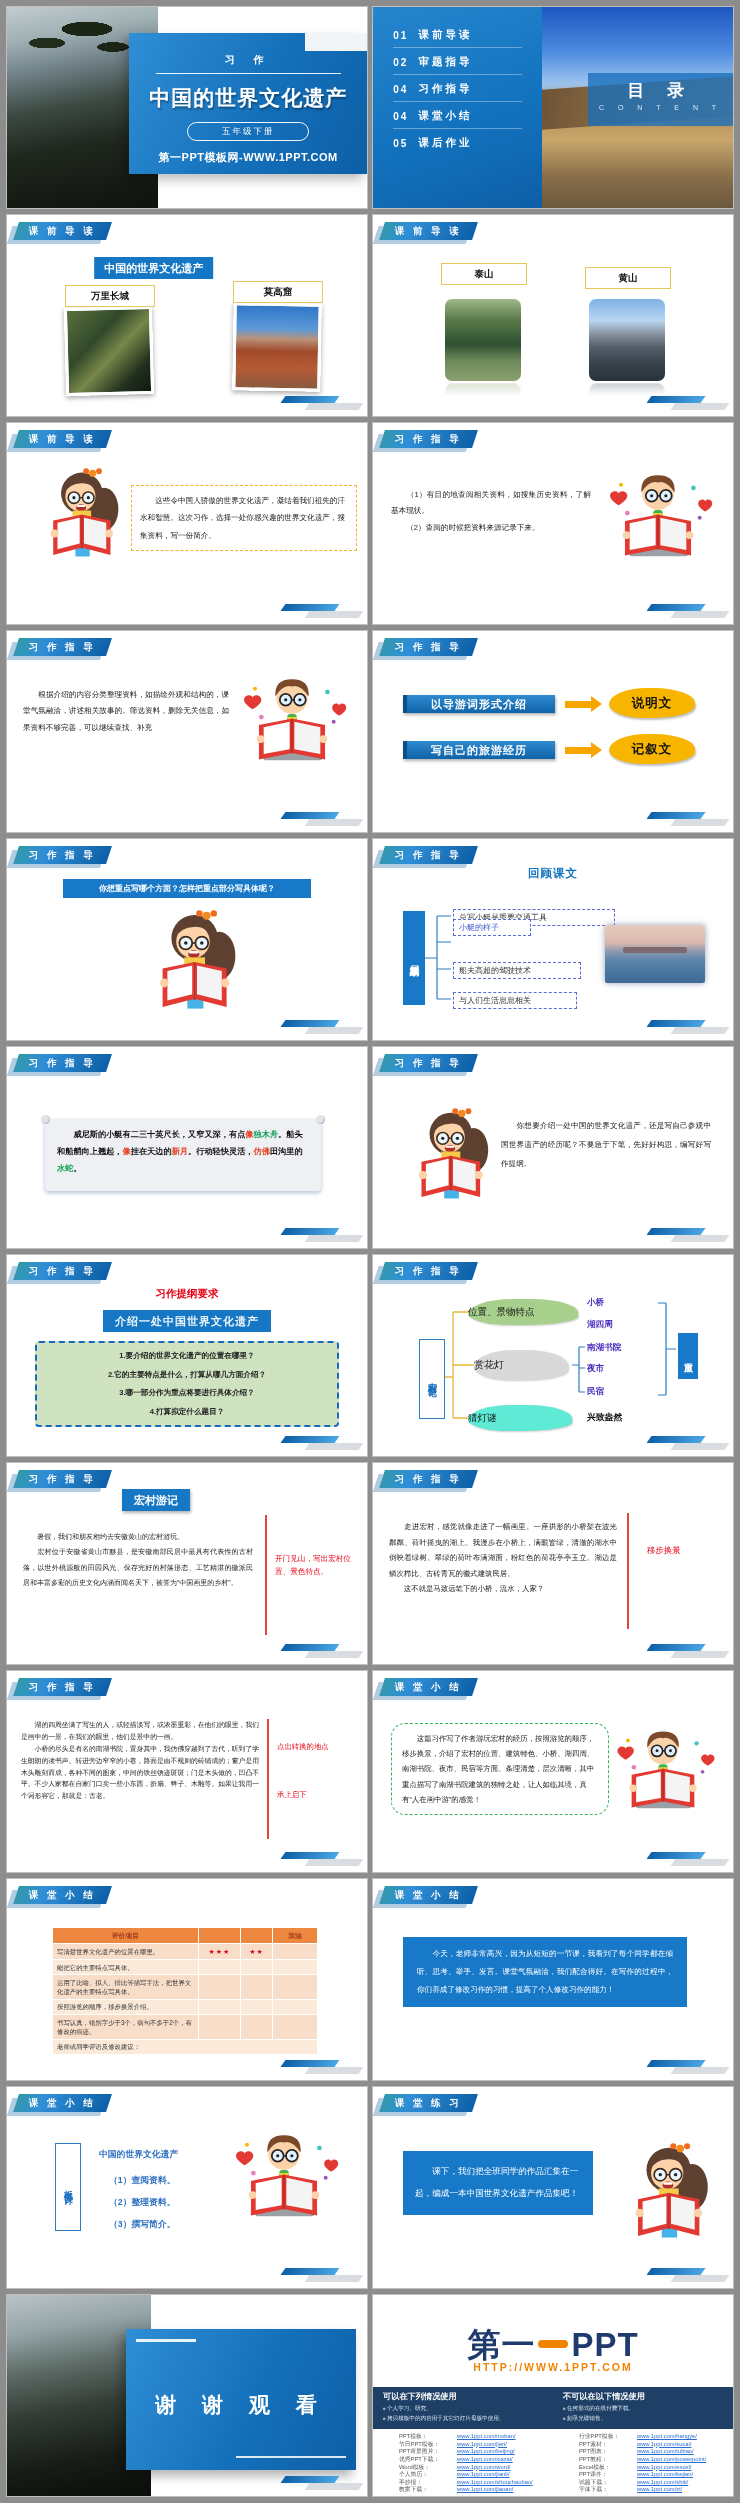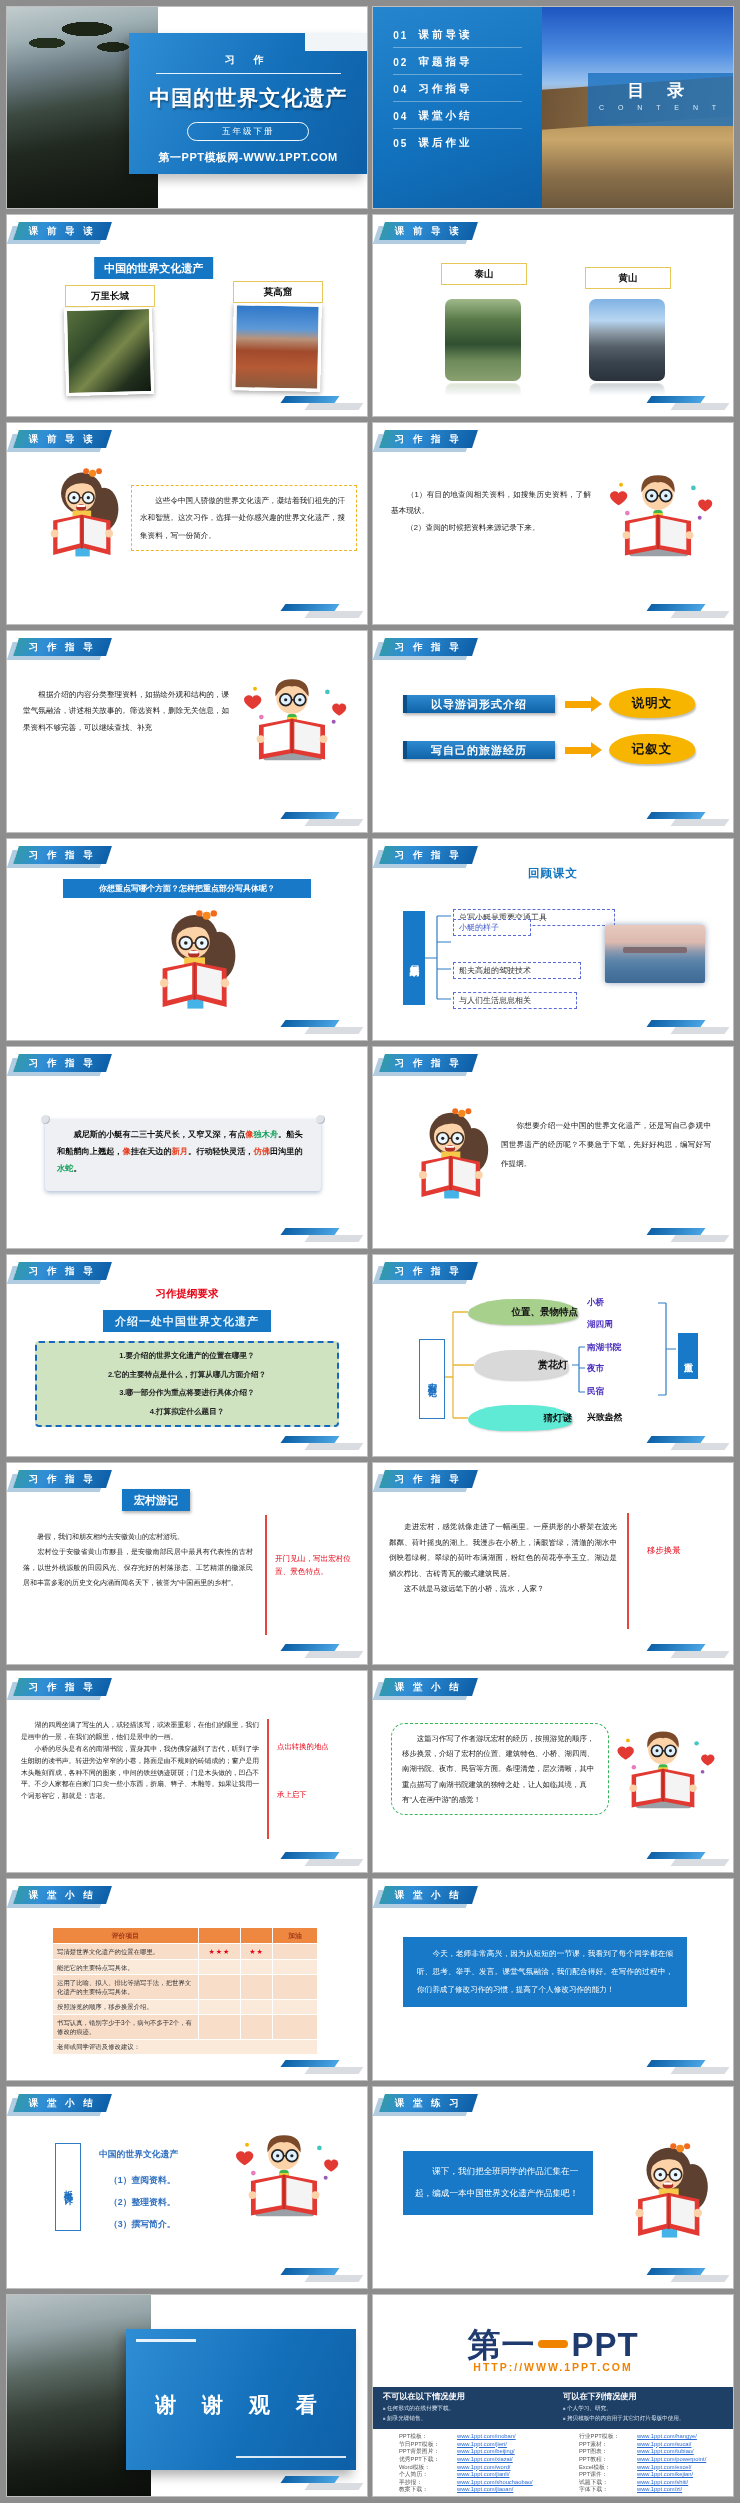--- a/index.html
+++ b/index.html
@@ -91,21 +91,21 @@
   .s11-scroll:before,.s11-scroll:after{content:"";position:absolute;width:9px;height:9px;border-radius:50%;background:#dfe3e8;box-shadow:inset -1px -1px 0 #b9c0c8;}
   .s11-scroll:before{left:-4px;top:-4px;}
   .s11-scroll:after{right:-4px;top:-4px;}
   
   .s13-title{position:absolute;left:0;top:32px;width:100%;text-align:center;color:#e60012;font-size:10.5px;font-weight:bold;}
   .s13-bar{position:absolute;left:50%;top:55px;transform:translateX(-50%);background:#1678c5;color:#eaf4fb;font-size:11px;font-weight:bold;padding:3.5px 12px;letter-spacing:1px;}
   .s13-box{position:absolute;left:28px;top:86px;width:300px;height:82px;background:#cfe3c0;border:2px dashed #1769c0;border-radius:4px;display:flex;flex-direction:column;justify-content:space-evenly;}
   .s13-box div{text-align:center;font-size:7.6px;font-weight:bold;color:#222;}
   
   .s14-topic{position:absolute;left:46px;top:84px;width:24px;height:78px;border:1px solid #2d7cc4;color:#1b6fc0;font-size:9px;font-weight:bold;display:flex;align-items:center;justify-content:center;background:#fff;letter-spacing:2px;}
-  .s14-cloud{position:absolute;text-align:right;font-weight:bold;color:#111;border-radius:50% 50% 55% 45%/65% 60% 40% 50%;box-shadow:1px 1px 2px rgba(0,0,0,.2);}
+  .s14-cloud{position:absolute;text-align:left;font-weight:normal;color:#111;border-radius:50% 50% 55% 45%/65% 60% 40% 50%;box-shadow:1px 1px 2px rgba(0,0,0,.2);}
   .s14-det{position:absolute;left:214px;color:#4b2fbf;font-size:8.6px;font-weight:bold;white-space:nowrap;}
   .s14-focus{position:absolute;left:305px;top:78px;width:20px;height:46px;background:#1779c8;color:#fff;font-size:9px;font-weight:bold;display:flex;align-items:center;justify-content:center;}
   .s14-note{position:absolute;left:214px;top:157px;color:#111;font-size:8.8px;font-weight:bold;}
   .mapsvg{position:absolute;left:0;top:0;width:360px;height:201px;pointer-events:none;}
   
   .s15-title{position:absolute;left:115px;top:26px;background:#1678c5;color:#fff;font-size:11px;font-weight:bold;padding:3.5px 12px;box-shadow:1px 2px 3px rgba(0,0,0,.3);}
   
   .s19-table{position:absolute;left:45px;top:48px;width:266px;border-collapse:collapse;font-size:6.4px;color:#333;}
   .s19-table td,.s19-table th{border:1.5px solid #fff;padding:2.5px 4px;vertical-align:middle;}
   .s19-table thead th{background:#ee8840;color:#a33c1e;font-size:6.8px;font-weight:bold;text-align:center;}
@@ -647,29 +647,29 @@
         <i class="c1"></i>
         <i class="c2"></i>
       </div>
   </div>
 
   <div class="slide">
     <div class="s24-logo"><span>第一</span><span class="dash"></span><span>PPT</span></div>
     <div class="s24-url">HTTP://WWW.1PPT.COM</div>
     <div class="s24-band">
       <div class="col">
+        <h4>可以在下列情况使用</h4>
+        <p>个人学习、研究。</p>
+        <p>拷贝模板中的内容用于其它幻灯片母版中使用。</p>
+      </div>
+      <div class="col">
         <h4>不可以在以下情况使用</h4>
         <p>任何形式的在线付费下载。</p>
         <p>刻录光碟销售。</p>
       </div>
-      <div class="col">
-        <h4>可以在下列情况使用</h4>
-        <p>个人学习、研究。</p>
-        <p>拷贝模板中的内容用于其它幻灯片母版中使用。</p>
-      </div>
     </div>
     <div class="s24-links">
       <div class="col">
         <div class="s24-row">
             <span class="lab">PPT模板：</span>
             <span class="lnk">www.1ppt.com/moban/</span>
           </div>
         <div class="s24-row">
             <span class="lab">节日PPT模板：</span>
             <span class="lnk">www.1ppt.com/jieri/</span>

